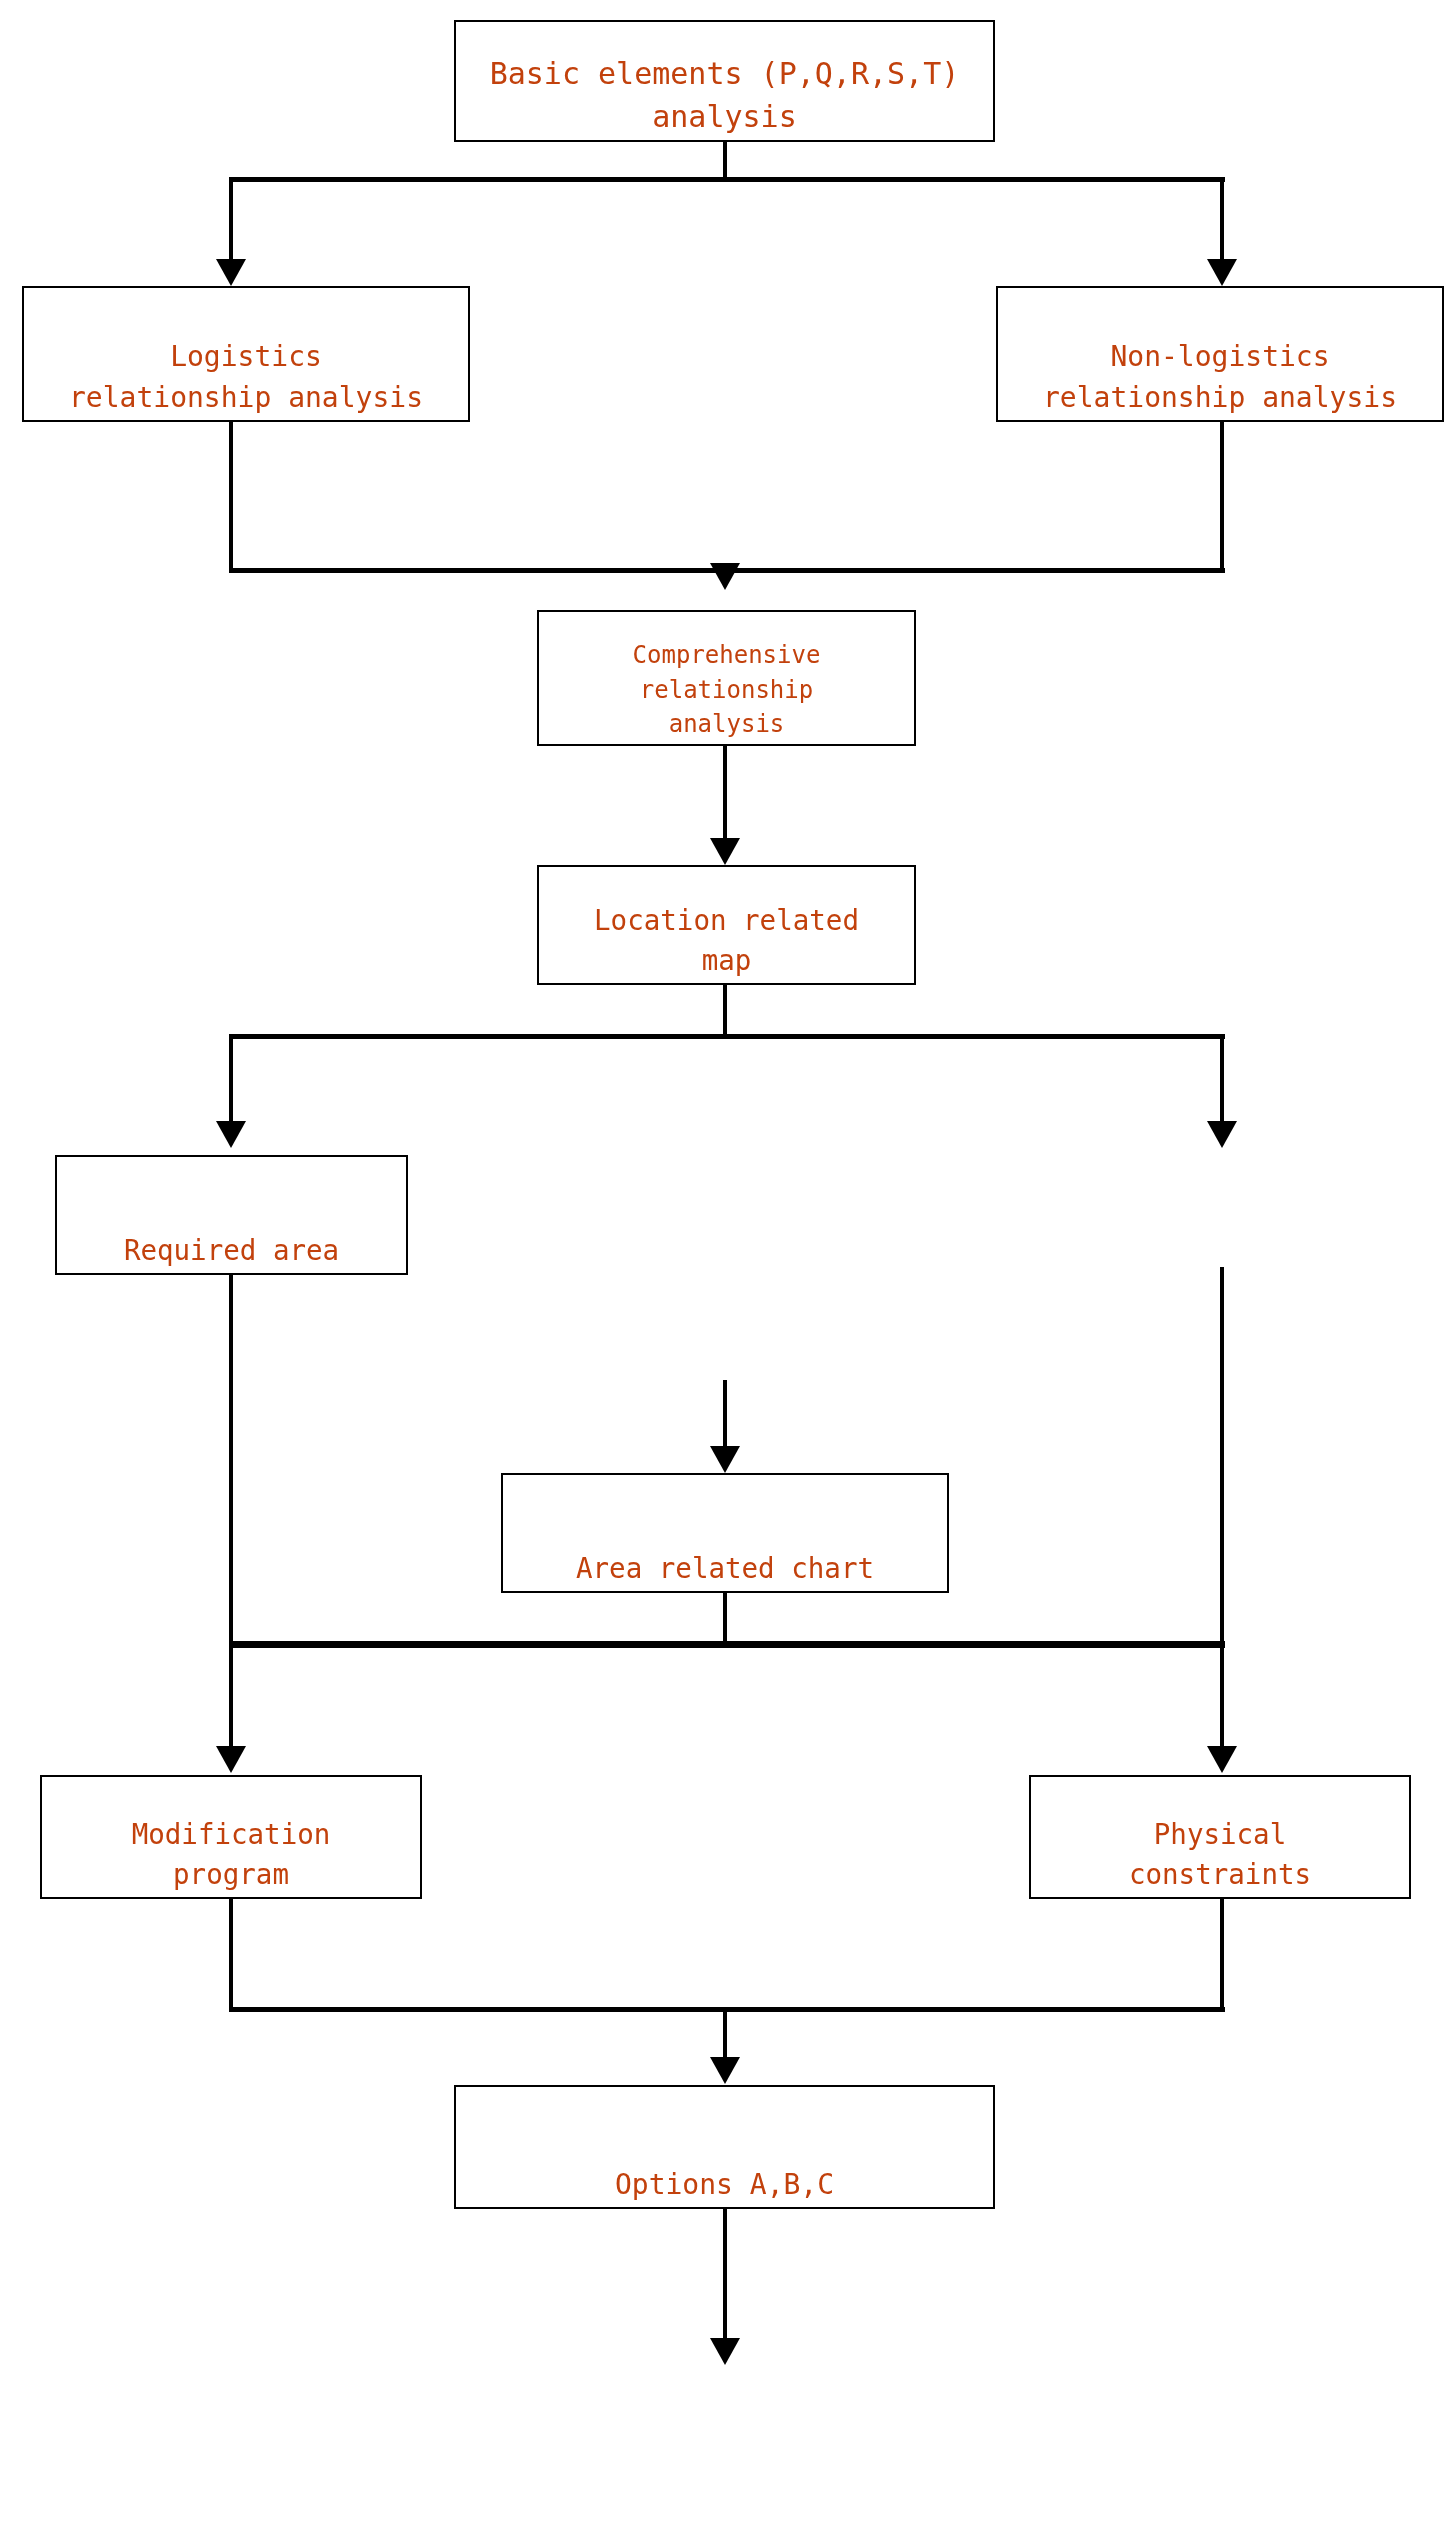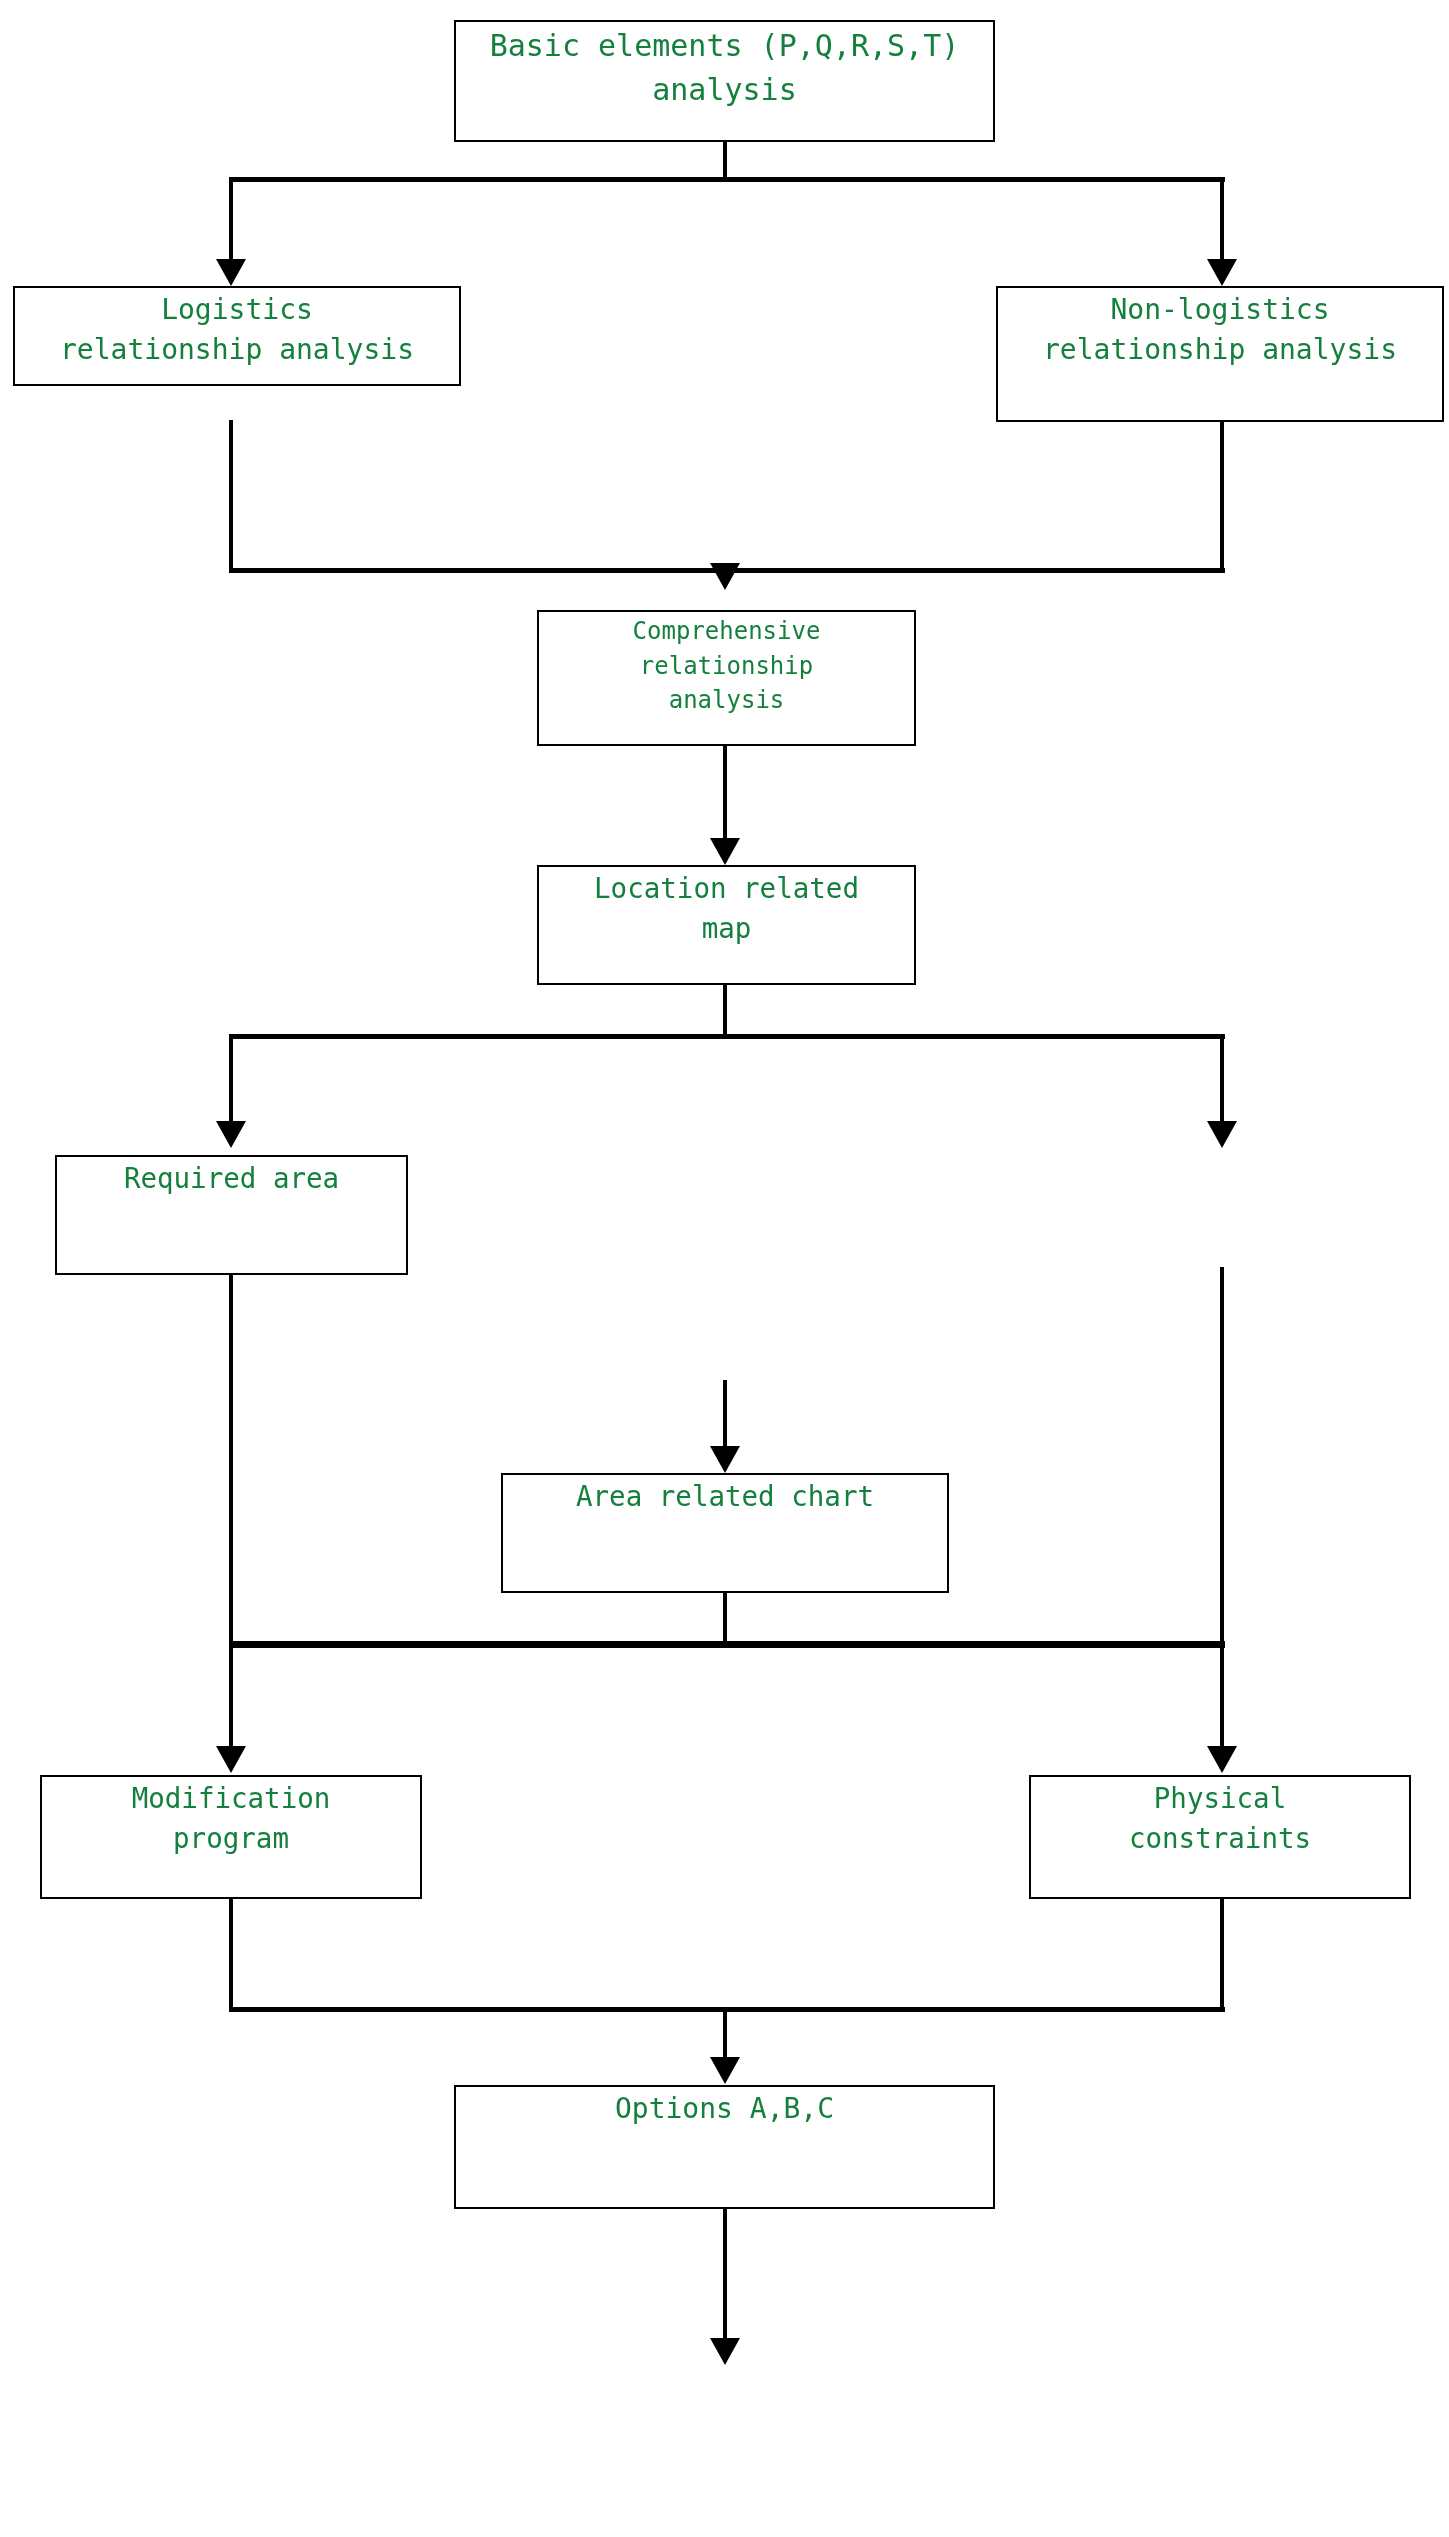--- a/index.html
+++ b/index.html
@@ -14,37 +14,37 @@
     background: #ffffff;
     overflow: hidden;
     font-family: "DejaVu Sans Mono", "Liberation Mono", monospace;
   }
   .node {
     position: absolute;
     box-sizing: border-box;
     border: 2.7px solid #000000;
     background: #ffffff;
     display: flex;
-    align-items: flex-start;
+    align-items: flex-end;
     justify-content: center;
     text-align: center;
-    color: #15803d;
+    color: #c2410c;
     line-height: 1.45;
     z-index: 3;
     padding: 1.8px 5.3px;
   }
   .node .label {
     white-space: pre-line;
     display: block;
     width: 100%;
   }
 
   
   #n-basic       { left: 454px;  top: 20.4px;   width: 541px; height: 122px; font-size: 30px; }
-  #n-logistics   { left: 13px;   top: 286px;  width: 448px; height: 100px; font-size: 28px; }
+  #n-logistics   { left: 22px;   top: 286px;  width: 448px; height: 136px; font-size: 28px; }
   #n-nonlog      { left: 996px; top: 286px;  width: 448px; height: 136px; font-size: 28px; }
   #n-comp        { left: 537px;  top: 590px;  width: 379px; height: 136px; font-size: 24px; margin-top: 20px; }
   #n-locmap      { left: 537px;  top: 865px;  width: 379px; height: 120px; font-size: 27.5px; }
   #n-required    { left: 55px;   top: 1149px; width: 353px; height: 120px; font-size: 27.5px; margin-top: 6px; }
   #n-available   { left: 1043px; top: 1149px; width: 352px; height: 120px; font-size: 27.5px; }
   #n-areachart   { left: 501px;  top: 1473px; width: 448px; height: 120px; font-size: 27.5px; }
   #n-modif       { left: 40px;   top: 1775px; width: 382px; height: 124px; font-size: 27.5px; }
   #n-physical    { left: 1029px; top: 1775px; width: 382px; height: 124px; font-size: 27.5px; }
   #n-options     { left: 454px;  top: 2085px; width: 541px; height: 124px; font-size: 28px; }
   #n-final       { left: 309px;  top: 2391px; width: 831px; height: 124px; font-size: 28px; }

